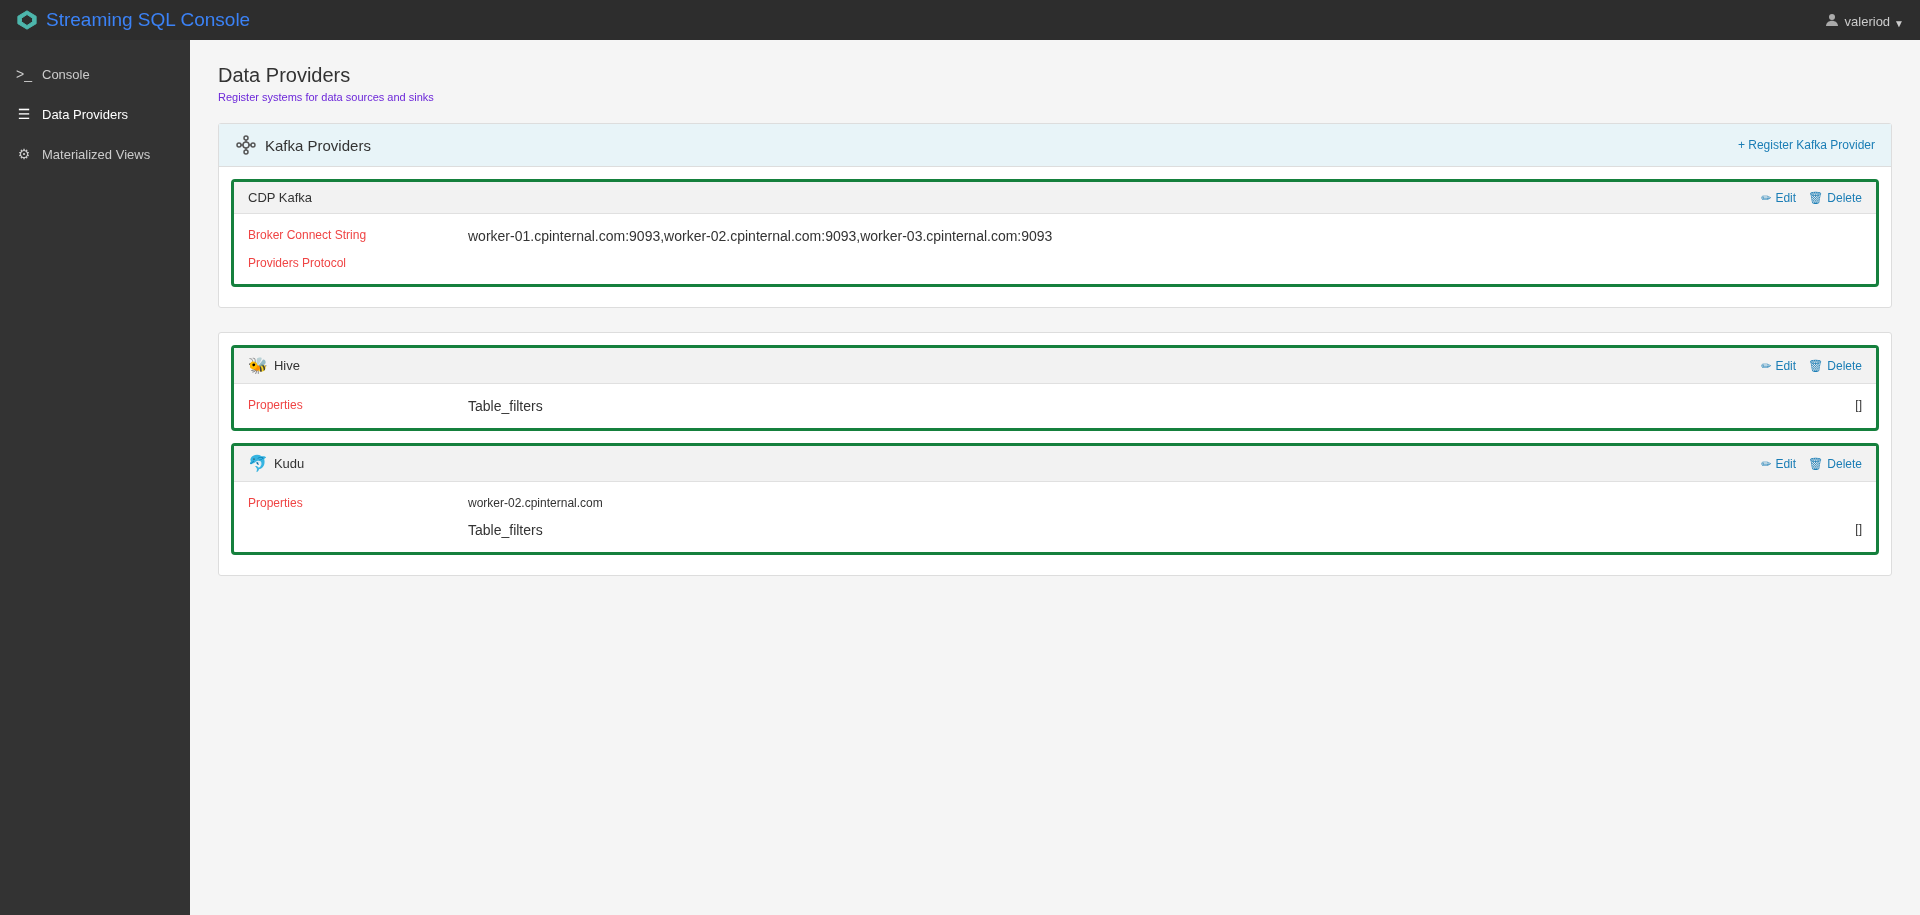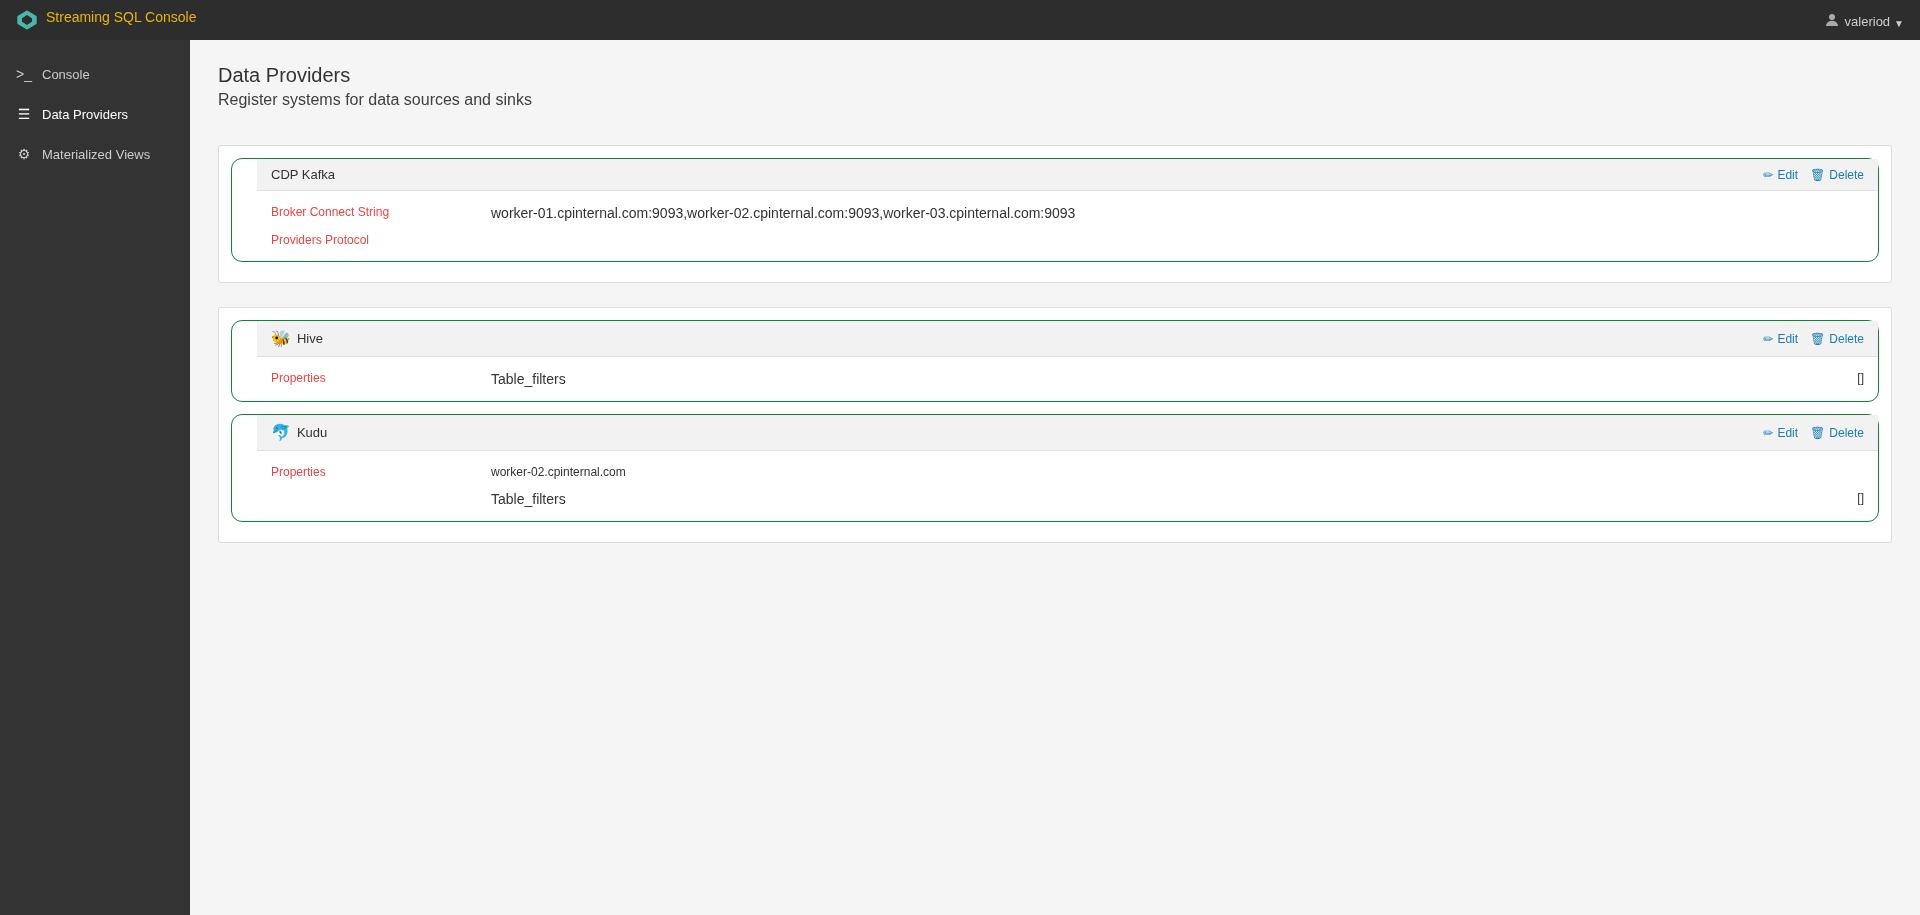--- a/index.html
+++ b/index.html
@@ -10,23 +10,24 @@
       background: #2d2d2d;
       height: 40px;
       display: flex;
       align-items: center;
       justify-content: space-between;
       padding: 0 16px;
       flex-shrink: 0;
     }
     .topbar-brand {
       display: flex;
+      align-items: center;
       gap: 8px;
-      color: #eab308;
-      font-size: 14px;
+      color: #3b82f6;
+      font-size: 19px;
       font-weight: 500;
     }
     .brand-icon {
       width: 22px;
       height: 22px;
     }
     .topbar-user {
       display: flex;
       align-items: flex-end;
       gap: 4px;
@@ -77,23 +78,23 @@
       padding: 24px 28px;
     }
 
     .page-title {
       font-size: 20px;
       font-weight: 400;
       color: #333;
       margin-bottom: 4px;
     }
     .page-subtitle {
-      font-size: 16px;
-      color: #404040;
-      margin-bottom: 36px;
+      font-size: 11px;
+      color: #6d28d9;
+      margin-bottom: 20px;
     }
 
     
     .section-card {
       background: #fff;
       border: 1px solid #ddd;
       border-radius: 3px;
       margin-bottom: 24px;
     }
 
@@ -117,24 +118,23 @@
       color: #1a7db5;
       font-size: 12px;
       cursor: pointer;
       display: flex;
       align-items: center;
       gap: 3px;
     }
 
     
     .provider-block {
-      border: 1px solid #15803d;
+      border: 3px solid #15803d;
       margin: 12px;
-      border-radius: 11px;
-      padding-left: 25px;
+      border-radius: 4px;
     }
     .provider-header {
       background: #f2f2f2;
       padding: 8px 14px;
       display: flex;
       align-items: center;
       justify-content: space-between;
       border-bottom: 1px solid #e0e0e0;
     }
     .provider-name {
@@ -247,20 +247,38 @@
       <span>Materialized Views</span>
     </div>
   </div>
 
   <div class="main-content">
 
     <h1 class="page-title">Data Providers</h1>
     <p class="page-subtitle">Register systems for data sources and sinks</p>
 
     <div class="section-card">
+      <div class="section-header">
+        <div class="section-header-left">
+
+          <svg width="22" height="22" viewBox="0 0 22 22">
+            <circle cx="11" cy="11" r="3" fill="none" stroke="#555" stroke-width="1.5"></circle>
+            <circle cx="11" cy="4" r="2" fill="none" stroke="#555" stroke-width="1.5"></circle>
+            <circle cx="11" cy="18" r="2" fill="none" stroke="#555" stroke-width="1.5"></circle>
+            <circle cx="4" cy="11" r="2" fill="none" stroke="#555" stroke-width="1.5"></circle>
+            <circle cx="18" cy="11" r="2" fill="none" stroke="#555" stroke-width="1.5"></circle>
+            <line x1="11" y1="8" x2="11" y2="6" stroke="#555" stroke-width="1.5"></line>
+            <line x1="11" y1="14" x2="11" y2="16" stroke="#555" stroke-width="1.5"></line>
+            <line x1="8" y1="11" x2="6" y2="11" stroke="#555" stroke-width="1.5"></line>
+            <line x1="14" y1="11" x2="16" y2="11" stroke="#555" stroke-width="1.5"></line>
+          </svg>
+          <span>Kafka Providers</span>
+        </div>
+        <span class="section-header-action">+ Register Kafka Provider</span>
+      </div>
 
       <div class="provider-block">
         <div class="provider-header">
           <span class="provider-name">CDP Kafka</span>
           <div class="provider-actions">
             <span class="provider-action-btn">
               <span>✏</span>
               <span>Edit</span>
             </span>
             <span class="provider-action-btn delete">

